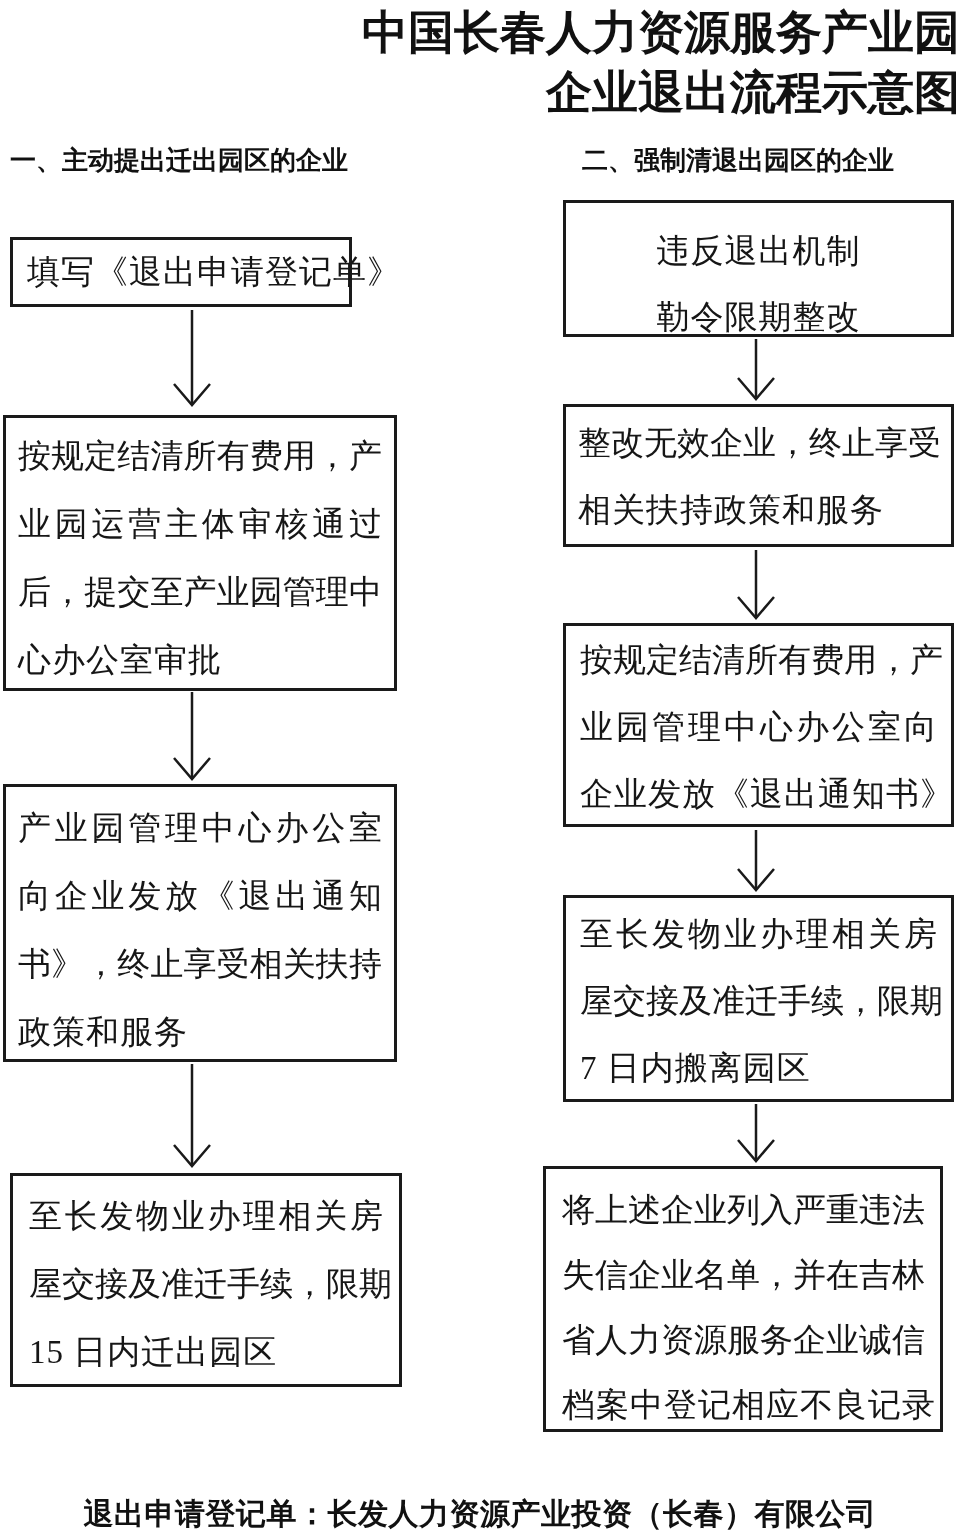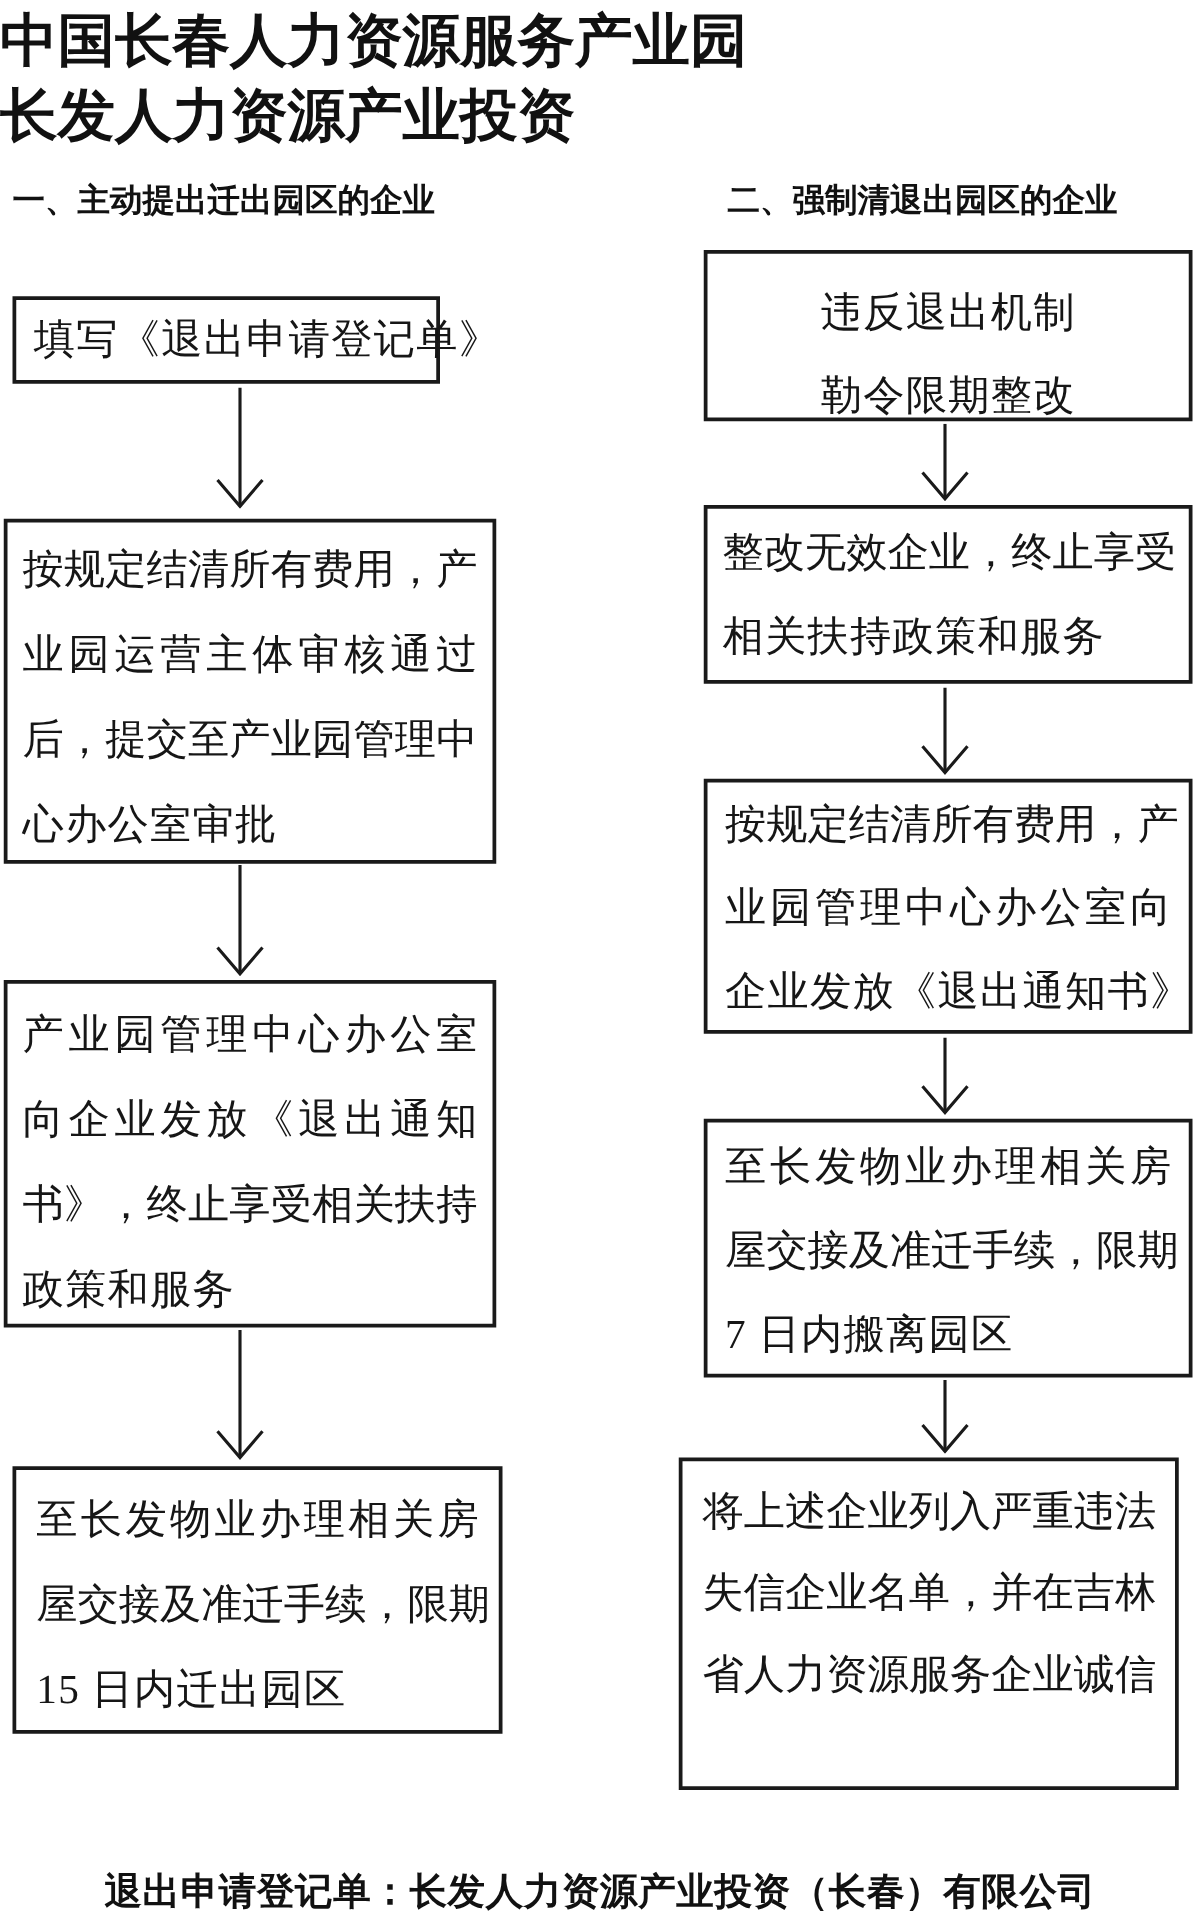--- a/index.html
+++ b/index.html
@@ -9,21 +9,21 @@
     height: 1536px;
     background: #ffffff;
     color: #161616;
     font-family: "Liberation Serif", serif;
     overflow: hidden;
   }
   
   .title-line {
     position: absolute;
     left: 0; width: 960px;
-    text-align: left;
+    text-align: right;
     font-family: "Liberation Sans", sans-serif;
     font-weight: 700;
     font-size: 46px;
     line-height: 56px;
     color: #111111;
     white-space: nowrap;
   }
   #title1 { top: 4px; }
   #title2 { top: 64px; }
   .col-header {
@@ -88,21 +88,21 @@
     color: #111111;
     white-space: nowrap;
   }
 </style>
 </head>
 <body>
 
 <div class="canvas">
 
   <div id="title1" class="title-line">中国长春人力资源服务产业园</div>
-  <div id="title2" class="title-line">长发人力资源产业投资</div>
+  <div id="title2" class="title-line">企业退出流程示意图</div>
 
   <div id="hdrL" class="col-header">一、主动提出迁出园区的企业</div>
   <div id="hdrR" class="col-header">二、强制清退出园区的企业</div>
 
   <div id="lb1" class="box">
     <div class="ln c">填写《退出申请登记单》</div>
   </div>
 
   <div id="lb2" class="box">
     <div class="ln j">
@@ -329,20 +329,21 @@
         <span>力</span>
         <span>资</span>
         <span>源</span>
         <span>服</span>
         <span>务</span>
         <span>企</span>
         <span>业</span>
         <span>诚</span>
         <span>信</span>
       </div>
+    <div class="ln">档案中登记相应不良记录</div>
   </div>
 
   <svg class="arrow" style="left:172px; top:310px;" width="40" height="97">
     <line x1="20" y1="0" x2="20" y2="95"></line>
     <polyline points="2,74 20,95 38,74"></polyline>
   </svg>
   <svg class="arrow" style="left:172px; top:692px;" width="40" height="89">
     <line x1="20" y1="0" x2="20" y2="87"></line>
     <polyline points="2,66 20,87 38,66"></polyline>
   </svg>

